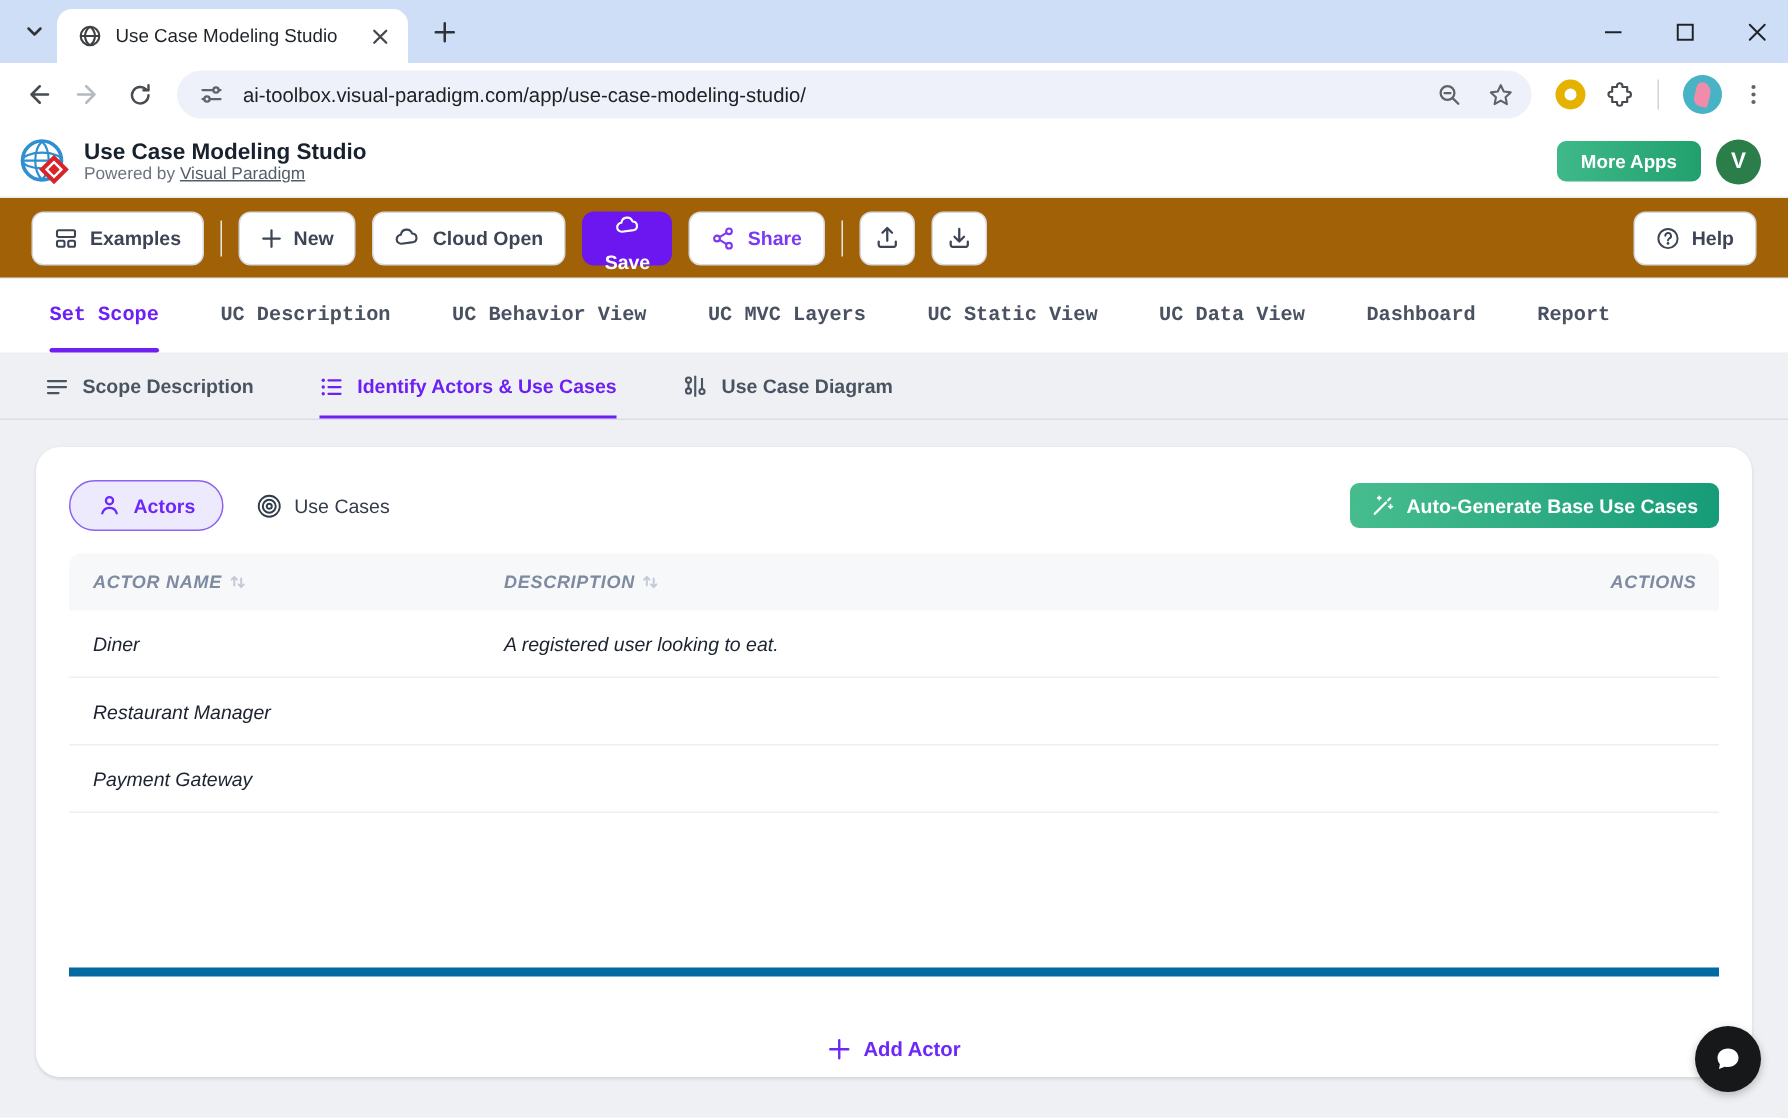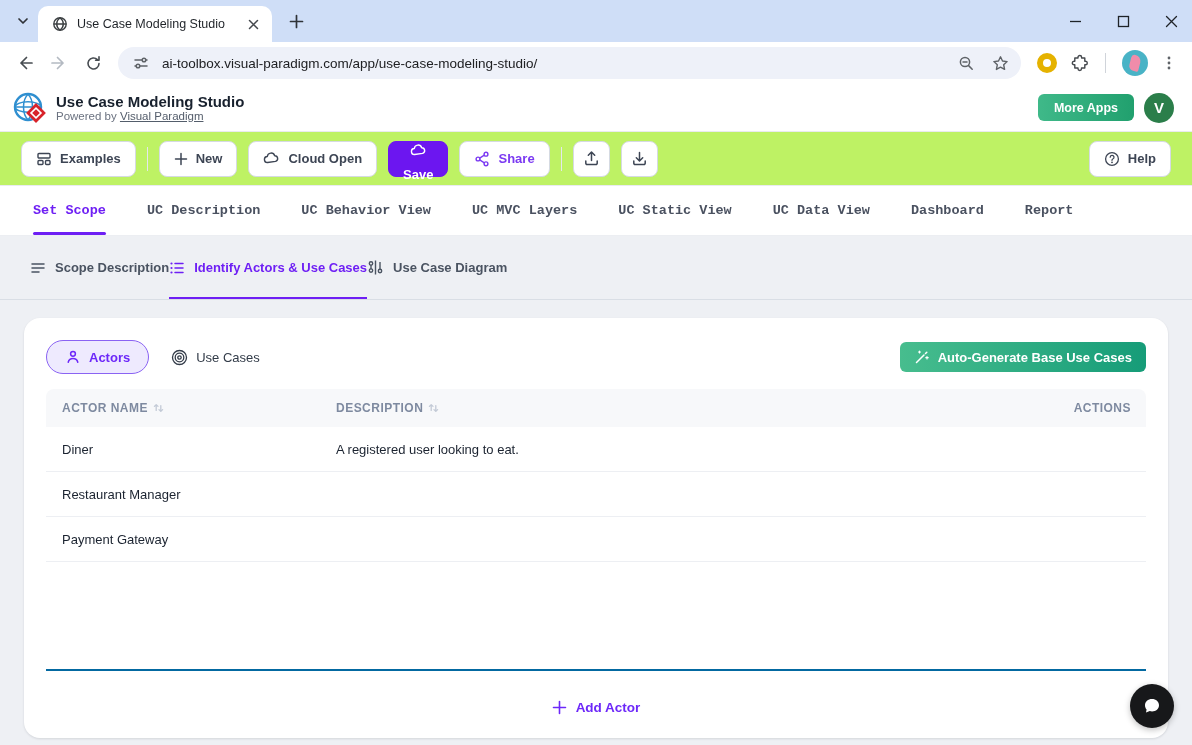--- a/index.html
+++ b/index.html
@@ -37,52 +37,52 @@
   .appheader { height:48px; background:#fff; border-bottom:1px solid #e9ebef; display:flex; align-items:center; padding:0 12px; gap:10px; }
   .app-title { font-size:15px; font-weight:bold; color:#18212e; line-height:17px; }
   .app-sub { font-size:11.5px; color:#6b7280; }
   .app-sub a { color:#545d6b; text-decoration:underline; }
   .more-apps { margin-left:auto; height:27px; padding:0 16px; border:none; border-radius:6px; color:#fff;
     font-size:12.5px; font-weight:bold; background:linear-gradient(90deg,#3fb989,#21a06e); display:flex; align-items:center; cursor:pointer; font-family:inherit;}
   .v-avatar { width:30px; height:30px; border-radius:50%; background:#2b7e4a; color:#fff; font-weight:bold;
     font-size:15px; display:flex; align-items:center; justify-content:center; margin-right:6px; }
 
   
-  .toolbar { height:54px; background:#bef264; border-bottom:1px solid #e9ebef; display:flex; align-items:center; padding:0 21px; gap:11px; }
+  .toolbar { height:54px; background:#a16207; border-bottom:1px solid #e9ebef; display:flex; align-items:center; padding:0 21px; gap:11px; }
   .tbtn { height:36px; padding:0 14px; border:1px solid #d5dae2; border-radius:8px; background:#fff;
     display:flex; align-items:center; gap:8px; font-size:13px; color:#3d4554; font-weight:600; cursor:pointer; font-family:inherit; }
   .tbtn.icon-only { padding:0 9px; }
   .tbtn.primary { background:#6c16f0; border-color:#6c16f0; color:#fff;flex-direction:column; }
   .tbtn.purple-outline { color:#7b3af2; }
   .tb-sep { width:1px; height:24px; background:#e4e7ec; }
 
   
   .navtabs { height:50px; background:#fff; border-bottom:1px solid #eceef2; display:flex; padding-left:33px; gap:41px;font-family:Liberation Mono, monospace; }
   .navtab { display:flex; align-items:center; font-size:13.5px; font-weight:600; color:#4a5160; position:relative; cursor:pointer; }
   .navtab.active { color:#6e1ff4; }
   .navtab.active::after { content:""; position:absolute; left:0; right:0; bottom:0; height:3px; background:#6e1ff4; border-radius:2px; }
 
   
-  .subtabs { height:64px; display:flex; padding-left:30px; border-bottom:1px solid #d9dee5; }
+  .subtabs { height:44px; display:flex; padding-left:30px; gap:44px; border-bottom:1px solid #d9dee5; }
   .subtab { display:flex; align-items:center; gap:9px; font-size:13px; font-weight:600; color:#4a5361; position:relative; cursor:pointer; }
   .subtab.active { color:#6e1ff4; }
   .subtab.active::after { content:""; position:absolute; left:0; right:0; bottom:0; height:2px; background:#6e1ff4; }
 
   
   .card { margin:18px 24px 0 24px; height:420px; background:#fff; border-radius:16px;
     box-shadow:0 1px 3px rgba(25,32,45,.07), 0 1px 2px rgba(25,32,45,.05); }
   .toggle-row { display:flex; align-items:center; padding:22px 22px 0 22px; }
   .pill { display:flex; align-items:center; gap:8px; height:34px; padding:0 18px; border-radius:999px;
     border:1.5px solid #8a63f3; background:#eeeafe; color:#6d28f9; font-size:13px; font-weight:600; cursor:pointer; font-family:inherit; }
   .plain-toggle { display:flex; align-items:center; gap:8px; margin-left:22px; color:#333c49; font-size:13px; font-weight:500; cursor:pointer; }
   .autogen { margin-left:auto; height:30px; padding:0 14px; border:none; border-radius:6px; color:#fff;
     font-size:13px; font-weight:bold; background:linear-gradient(90deg,#47bd8e,#169c78);
     display:flex; align-items:center; gap:8px; cursor:pointer; font-family:inherit; }
 
-  .table { margin:15px 22px 4px 22px; height:282px; border-bottom:2px solid #0369a1; }
+  .table { margin:15px 22px 16px 22px; height:282px; border-bottom:6px solid #0369a1;font-style:italic; }
   .thead { display:flex; align-items:center; height:38px; background:#f7f8fa; border-radius:8px 8px 0 0;
     font-size:12px; font-weight:bold; color:#7e8aa0; letter-spacing:.04em; }
   .th-name, .td-name { width:290px; padding-left:16px; }
   .th-desc, .td-desc { flex:1; }
   .th-actions, .td-actions { width:120px; text-align:right; padding-right:15px; }
   .th-inner { display:inline-flex; align-items:center; gap:5px; }
   .trow { display:flex; align-items:center; height:45px; border-bottom:1px solid #edeff3; font-size:13px; color:#1b2330; }
 
   .addrow { height:64px; display:flex; align-items:center; justify-content:center; }
   .add-link { display:flex; align-items:center; gap:9px; color:#6d28f9; font-size:13.5px; font-weight:600; cursor:pointer; }

